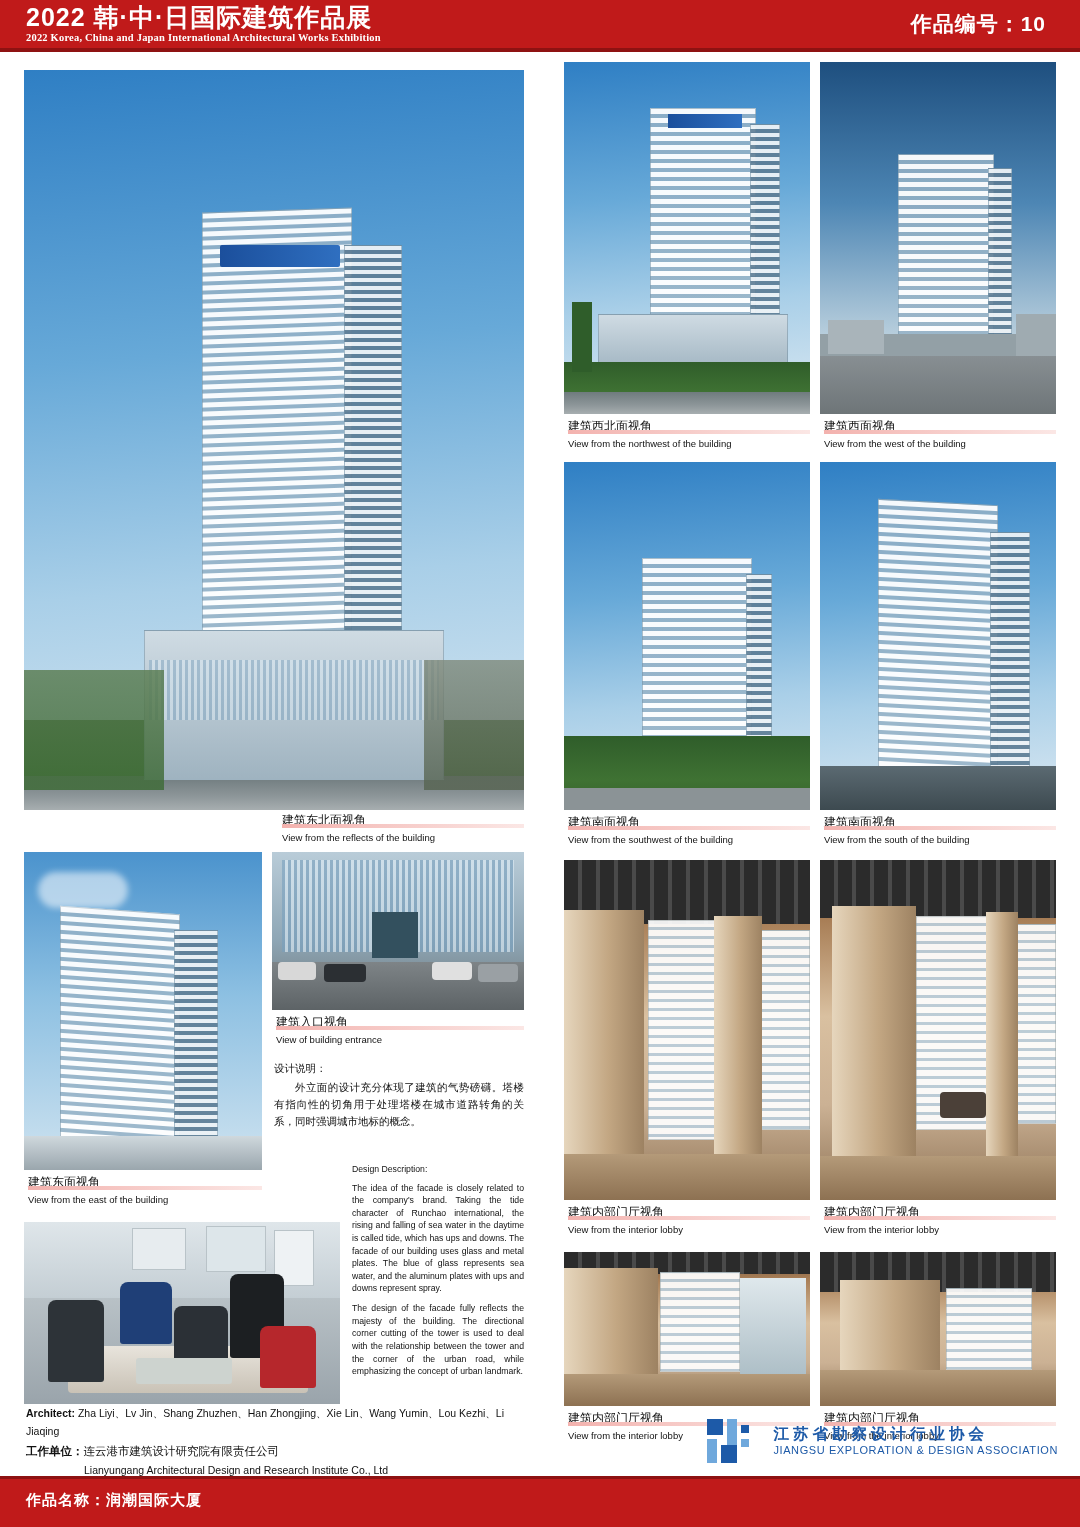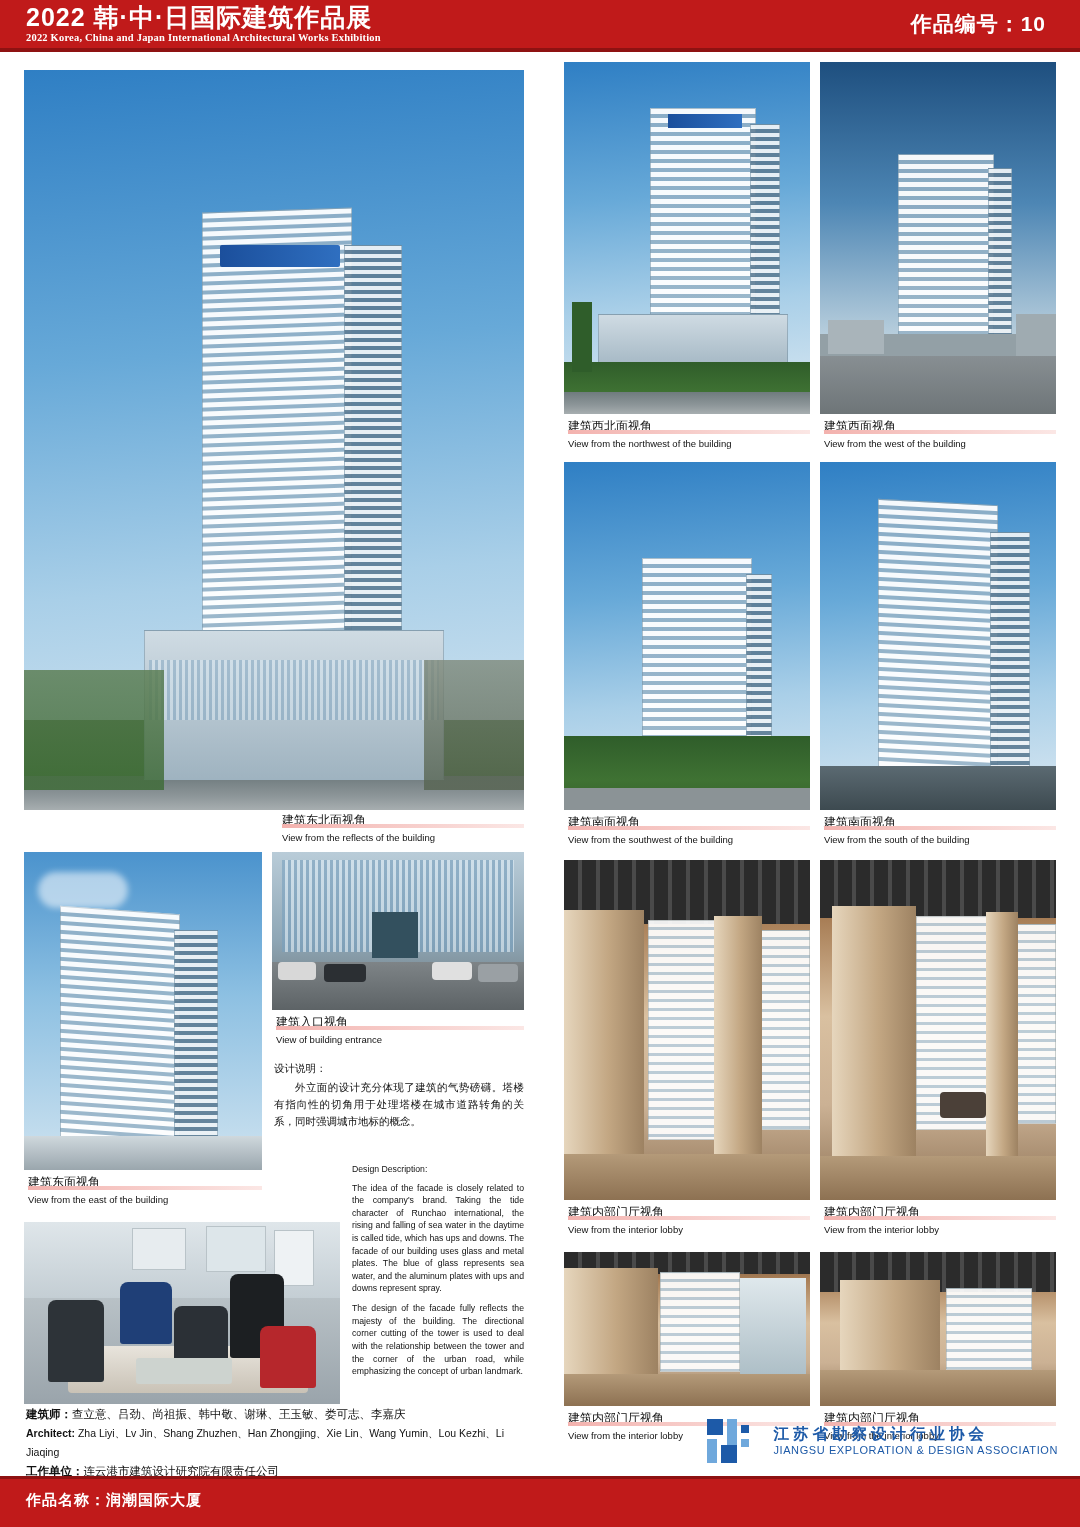--- a/index.html
+++ b/index.html
@@ -237,23 +237,20 @@
   <div style="position:absolute; left:112px; top:136px; width:96px; height:26px; background:#cdd3cf; border-radius:3px;"></div>
 </div>
 
 <div class="desc-en" style="left:352px; top:1163px; width:172px;">
   <div class="lead">Design Description:</div>
   <p>The idea of the facade is closely related to the company's brand. Taking the tide character of Runchao international, the rising and falling of sea water in the daytime is called tide, which has ups and downs. The facade of our building uses glass and metal plates. The blue of glass represents sea water, and the aluminum plates with ups and downs represent spray.</p>
   <p>The design of the facade fully reflects the majesty of the building. The directional corner cutting of the tower is used to deal with the relationship between the tower and the corner of the urban road, while emphasizing the concept of urban landmark.</p>
 </div>
 
 <div class="credits" style="left:26px; top:1404px; width:510px;">
-  <div>
-    <b>建筑师：</b><span>查立意、吕劲、尚祖振、韩中敬、谢琳、王玉敏、娄可志、李嘉庆</span>
-  </div>
   <div class="en">
     <b>Architect:</b>&nbsp;<span>Zha Liyi、Lv Jin、Shang Zhuzhen、Han Zhongjing、Xie Lin、Wang Yumin、Lou Kezhi、Li Jiaqing</span>
   </div>
   <div>
     <b>工作单位：</b><span>连云港市建筑设计研究院有限责任公司</span>
   </div>
   <div class="en" style="padding-left:58px;">Lianyungang Architectural Design and Research Institute Co., Ltd</div>
 </div>
 
 <div class="photo" style="left:564px; top:62px; width:246px; height:352px;">

